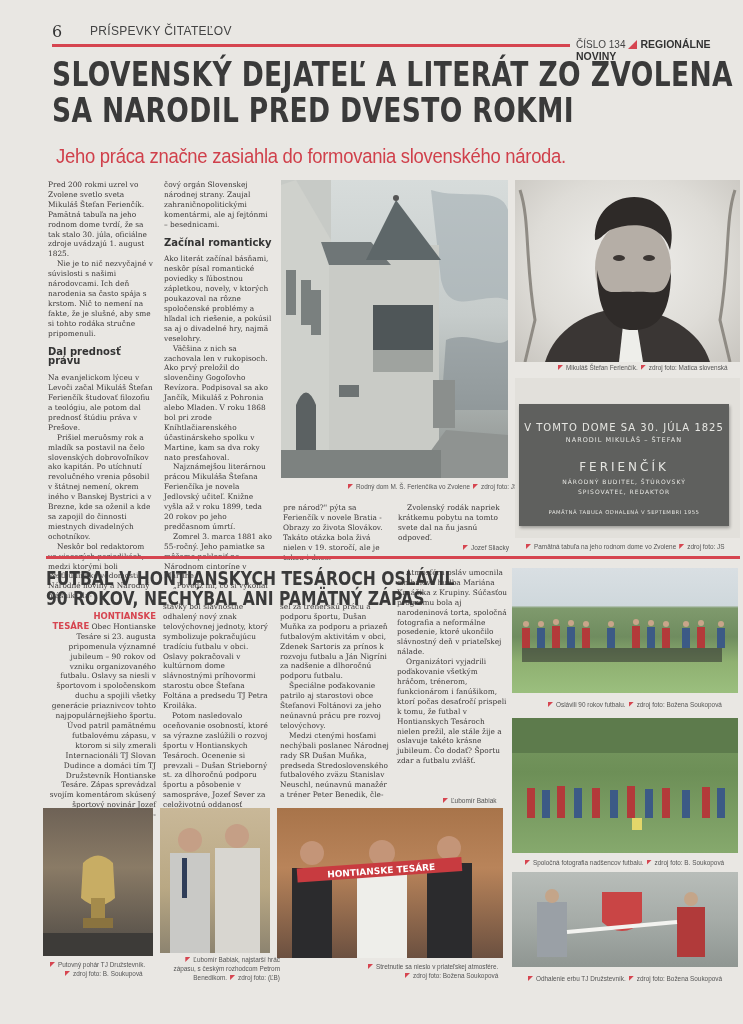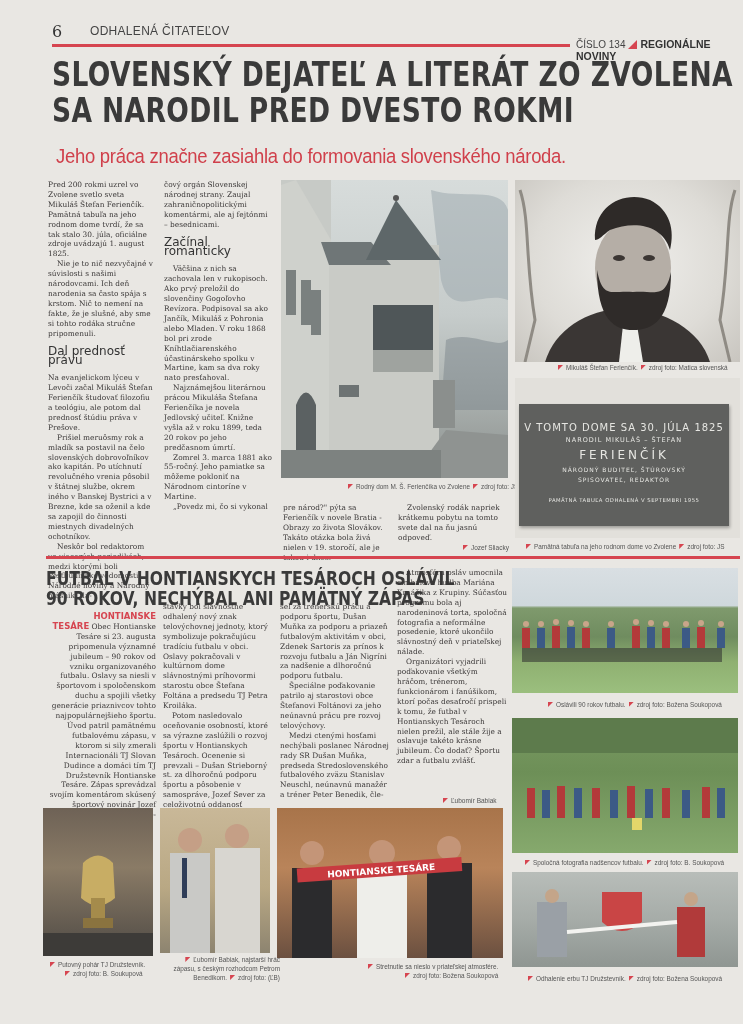--- a/index.html
+++ b/index.html
@@ -22,64 +22,65 @@
   .brand { font-weight: bold; font-size: 10.5px; color: #333; }
 
   
   .h1 { left: 52px; top: 56px; width: 690px; font-family: "DejaVu Sans", sans-serif; font-weight: bold; font-size: 34px; line-height: 36px; color: #3a3a3a; transform: scaleX(0.78); transform-origin: left top; letter-spacing: 0.5px; white-space: nowrap; }
   .subhead { left: 56px; top: 144px; font-family: "Liberation Sans", sans-serif; font-size: 20.5px; color: #d0404b; letter-spacing: -0.3px; white-space: nowrap; transform: scaleX(0.9); transform-origin: left top; }
 
   
   .col { font-size: 7.4px; line-height: 9.9px; color: #3a3737; text-align: left; }
   .col p { text-indent: 9px; }
   .col p.noindent { text-indent: 0; }
-  .col .subhd { font-family: "DejaVu Sans", sans-serif; font-weight: normal; font-size: 12px; margin: 8px 0 7px; color: #333; text-indent: 0; }
+  .col .subhd { font-family: "DejaVu Sans", sans-serif; font-weight: bold; font-size: 10px; margin: 8px 0 7px; color: #333; text-indent: 0; }
 
   
   .photo { overflow: hidden; }
   .caption { font-family: "Liberation Sans", sans-serif; font-size: 6.4px; color: #555; white-space: nowrap; }
   .cap-mark { display: inline-block; width: 5px; height: 5px; background: #d64550; margin: 0 3px; vertical-align: 0px; clip-path: polygon(0 0, 100% 0, 0 100%); }
 
   .divider { height: 3px; background: #d64550; }
 
   
   .h2 { left: 46px; top: 568px; font-family: "DejaVu Sans", sans-serif; font-weight: bold; font-size: 19px; line-height: 20px; color: #3a3a3a; transform: scaleX(0.82); transform-origin: left top; white-space: nowrap; }
   .kicker { font-family: "DejaVu Sans", sans-serif; font-weight: bold; color: #d64550; font-size: 8.5px; line-height: 9px; }
   .author { font-family: "Liberation Sans", sans-serif; font-size: 6.5px; color: #555; }
 </style>
 </head>
 <body>
 
 <div class="page">
 
   <div class="abs page-num">6</div>
-  <div class="abs section-name">ODHALENÁ ČITATEĽOV</div>
+  <div class="abs section-name">PRÍSPEVKY ČITATEĽOV</div>
   <div class="abs header-rule"></div>
   <div class="abs issue">
     <span>ČÍSLO 134</span><span class="issue-tri"></span><span class="brand">REGIONÁLNE NOVINY</span>
   </div>
 
   <div class="abs h1">
     <div>SLOVENSKÝ DEJATEĽ A LITERÁT ZO ZVOLENA</div>
     <div>SA NARODIL PRED DVESTO ROKMI</div>
   </div>
   <div class="abs subhead">Jeho práca značne zasiahla do formovania slovenského národa.</div>
 
   <div class="abs col" style="left:48px; top:180px; width:106px;">
     <p class="noindent">Pred 200 rokmi uzrel vo Zvolene svetlo sveta Mikuláš Štefan Ferienčík. Pamätná tabuľa na jeho rodnom dome tvrdí, že sa tak stalo 30. júla, oficiálne zdroje uvádzajú 1. august 1825.</p>
     <p>Nie je to nič nezvyčajné v súvislosti s našimi národovcami. Ich deň narodenia sa často spája s krstom. Nič to nemení na fakte, že je slušné, aby sme si tohto rodáka stručne pripomenuli.</p>
     <div class="subhd">Dal prednosť právu</div>
     <p class="noindent">Na evanjelickom lýceu v Levoči začal Mikuláš Štefan Ferienčík študovať filozofiu a teológiu, ale potom dal prednosť štúdiu práva v Prešove.</p>
-    <p>Prišiel meruôsmy rok a mladík sa postavil na čelo slovenských dobrovoľníkov ako kapitán. Po utíchnutí revolučného vrenia pôsobil v štátnej službe, okrem iného v Banskej Bystrici a v Brezne, kde sa oženil a kde sa zapojil do činnosti miestnych divadelných ochotníkov.</p>
+    <p>Prišiel meruôsmy rok a mladík sa postavil na čelo slovenských dobrovoľníkov ako kapitán. Po utíchnutí revolučného vrenia pôsobil v štátnej nemení, okrem iného v Banskej Bystrici a v Brezne, kde sa oženil a kde sa zapojil do činnosti miestnych divadelných ochotníkov.</p>
     <p>Neskôr bol redaktorom vo viacerých periodikách, medzi ktorými boli Pešťbudínske vedomosti, Národné noviny a Národný hlásnik, tla-</p>
   </div>
 
   <div class="abs col" style="left:164px; top:180px; width:108px;">
     <p class="noindent">čový orgán Slovenskej národnej strany. Zaujal zahraničnopolitickými komentármi, ale aj fejtónmi – besednicami.</p>
     <div class="subhd">Začínal romanticky</div>
+    <p class="noindent">Ako literát začínal básňami, neskôr písal romantické poviedky s ľúbostnou zápletkou, novely, v ktorých poukazoval na rôzne spoločenské problémy a hľadal ich riešenie, a pokúsil sa aj o divadelné hry, najmä veselohry.</p>
     <p>Väčšina z nich sa zachovala len v rukopisoch. Ako prvý preložil do slovenčiny Gogoľovho Revízora. Podpisoval sa ako Jančík, Mikuláš z Pohronia alebo Mladen. V roku 1868 bol pri zrode Kníhtlačiarenského účastinárskeho spolku v Martine, kam sa dva roky nato presťahoval.</p>
     <p>Najznámejšou literárnou prácou Mikuláša Štefana Ferienčíka je novela Jedlovský učiteľ. Knižne vyšla až v roku 1899, teda 20 rokov po jeho predčasnom úmrtí.</p>
     <p>Zomrel 3. marca 1881 ako 55-ročný. Jeho pamiatke sa môžeme pokloniť na Národnom cintoríne v Martine.</p>
     <p>„Povedz mi, čo si vykonal</p>
   </div>
 
   <div class="abs photo" style="left:281px; top:180px; width:227px; height:298px; background:linear-gradient(180deg,#d7dcdb 0%,#c6cccb 45%,#aeb4b2 70%,#8b908e 100%);">
     <svg width="227" height="298" viewBox="0 0 227 298">
       <path d="M150 10 C180 20 220 5 227 30 L227 120 C200 110 170 140 160 100 Z" fill="#9aa5ab" opacity="0.5"></path>
       <path d="M165 160 C190 150 215 170 227 160 L227 230 L160 230 Z" fill="#7c868b" opacity="0.5"></path>
@@ -129,21 +130,21 @@
     </svg>
   </div>
   <div class="abs caption" style="left:555px; top:364px;">
     <span class="cap-mark"></span><span>Mikuláš Štefan Ferienčík.</span><span class="cap-mark"></span><span>zdroj foto: Matica slovenská</span>
   </div>
 
   <div class="abs photo" style="left:515px; top:378px; width:225px; height:160px; background:#e2e0db;">
     <div class="abs" style="left:4px; top:26px; width:210px; height:122px; background:#5f605e; box-shadow: 1px 2px 3px rgba(0,0,0,0.3); color:#e6e6e2; text-align:center; font-family:'DejaVu Sans',sans-serif; letter-spacing:1px;">
       <div style="font-size:10px; margin-top:18px;">V TOMTO DOME SA 30. JÚLA 1825</div>
       <div style="font-size:6.5px; margin-top:3px;">NARODIL MIKULÁŠ – ŠTEFAN</div>
-      <div style="font-size:12px; margin-top:4px; letter-spacing:3px;">FERIENČÍK</div>
+      <div style="font-size:12px; margin-top:16px; letter-spacing:3px;">FERIENČÍK</div>
       <div style="font-size:6px; margin-top:4px;">NÁRODNÝ BUDITEĽ, ŠTÚROVSKÝ</div>
       <div style="font-size:6px; margin-top:3px;">SPISOVATEĽ, REDAKTOR</div>
       <div style="font-size:5.3px; margin-top:14px; letter-spacing:0.5px;">PAMÄTNÁ TABUĽA ODHALENÁ V SEPTEMBRI 1955</div>
     </div>
   </div>
   <div class="abs caption" style="left:523px; top:543px;">
     <span class="cap-mark"></span><span>Pamätná tabuľa na jeho rodnom dome vo Zvolene</span><span class="cap-mark"></span><span>zdroj foto: JS</span>
   </div>
 
   <div class="abs divider" style="left:46px; top:556px; width:694px;"></div>

